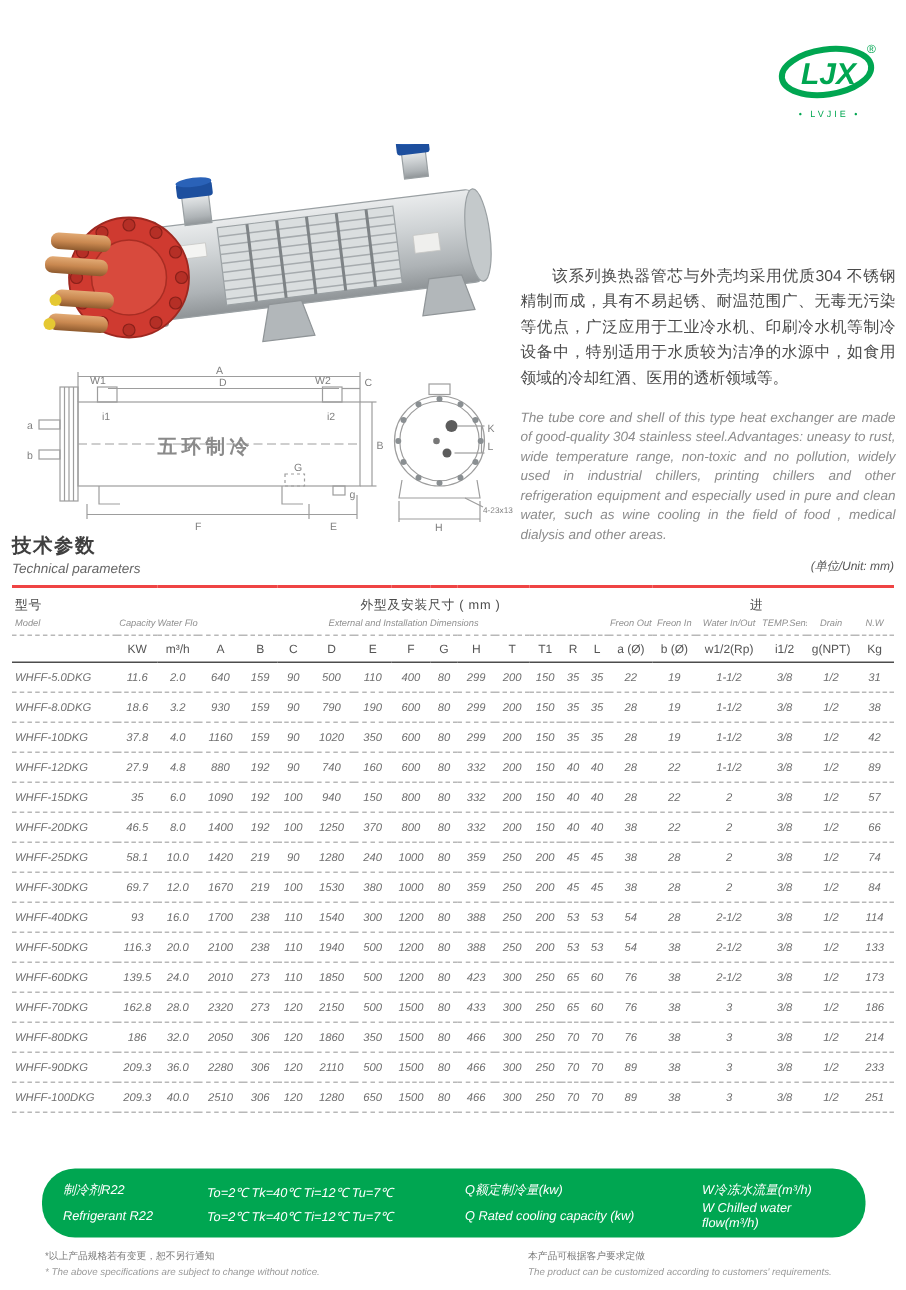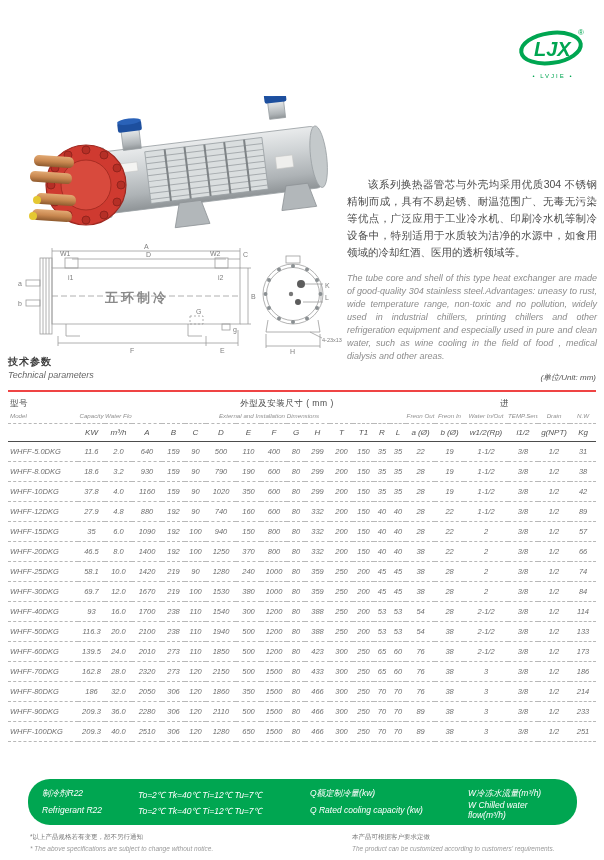--- a/index.html
+++ b/index.html
@@ -26,35 +26,35 @@
     position:absolute; left:347px; top:272px; width:250px;
     font-size:9px; font-style:italic; color:#8c8c8c; line-height:1.45; text-align:justify;
   }
   
   .diagram { position:absolute; left:10px; top:244px; }
   .diagram text { font-size:7px; fill:#7f7f7f; font-family:"Liberation Sans", sans-serif; }
   .diagram .center-txt { font-size:13px; fill:#8a8a8a; font-weight:bold; letter-spacing:3px; }
   .diagram .tiny { font-size:5.5px; }
   
   .section-title { position:absolute; left:8px; top:355px; }
-  .section-title .zh { font-size:10px; font-weight:bold; color:#3f3f3f; letter-spacing:1px; }
+  .section-title .zh { font-size:13px; font-weight:bold; color:#3f3f3f; letter-spacing:1px; }
   .section-title .en { font-size:9px; font-style:italic; color:#666; margin-top:1px; }
   .unit-note { position:absolute; right:8px; top:372px; font-size:8px; font-style:italic; color:#555; }
   
   .spec-table {
     position:absolute; left:8px; top:390px; width:588px;
     border-collapse:collapse; table-layout:fixed;
     border-top:2px solid #ef4444; border-bottom:none;
   }
   .spec-table th, .spec-table td { font-weight:normal; text-align:center; vertical-align:middle; overflow:hidden; white-space:nowrap; }
   .group-row th { padding:6px 0 4px 0; border-bottom:1px dashed #b8b8b8; }
   .group-row .g-zh { font-size:8.5px; color:#4a4a4a; letter-spacing:0.5px;padding-left:36px; }
   .group-row .g-en { font-size:6.2px; font-style:italic; color:#909090; margin-top:2px; }
   .group-row th:first-child .g-zh, .group-row th:first-child .g-en { text-align:left; padding-left:2px; }
-  .units-row th { font-size:8px; font-style:italic; color:#555; height:18px; border-bottom:1.5px solid #4d4d4d; }
+  .units-row th { font-size:8px; color:#555; height:18px; border-bottom:1.5px solid #4d4d4d; }
   .spec-table tbody td {
     font-size:7.5px; font-style:italic; color:#6e6e6e;
     height:20px; border-bottom:1px dashed #b8b8b8;
   }
   .spec-table .model-col { text-align:left; padding-left:2px; }
   
   .footer-bar {
     position:absolute; left:28px; top:779px; width:549px; height:46px;
     background:#00A651; color:#ffffff; padding:7px 14px;
     display:grid; grid-template-columns:96px 172px 158px 1fr; grid-auto-rows:16px;

